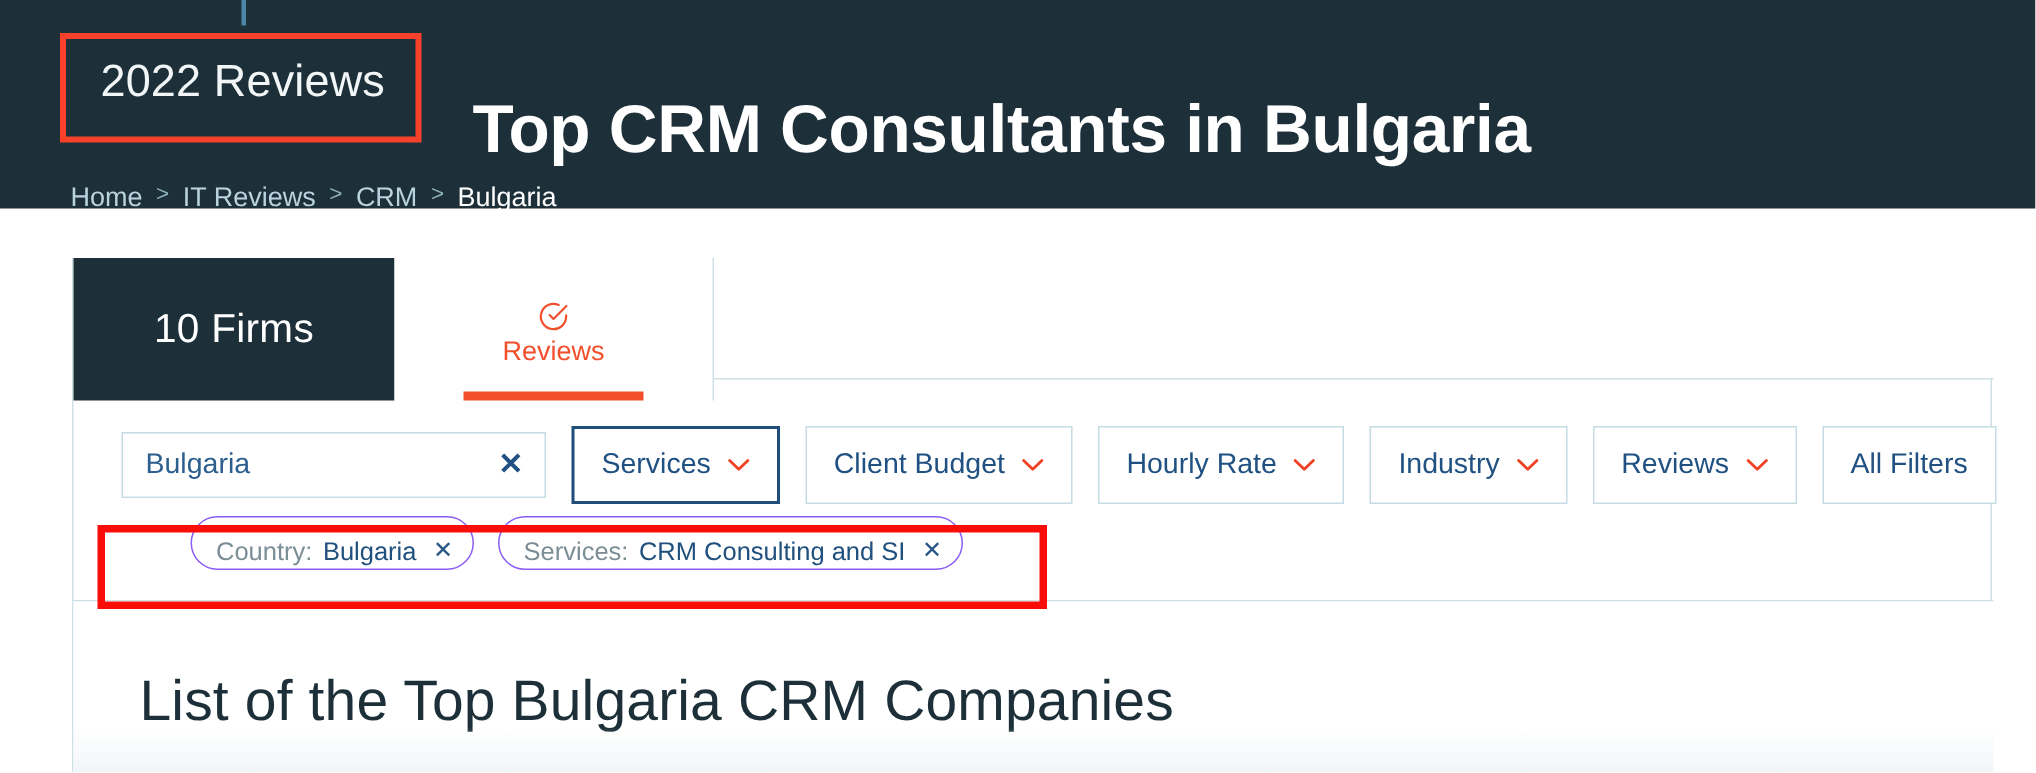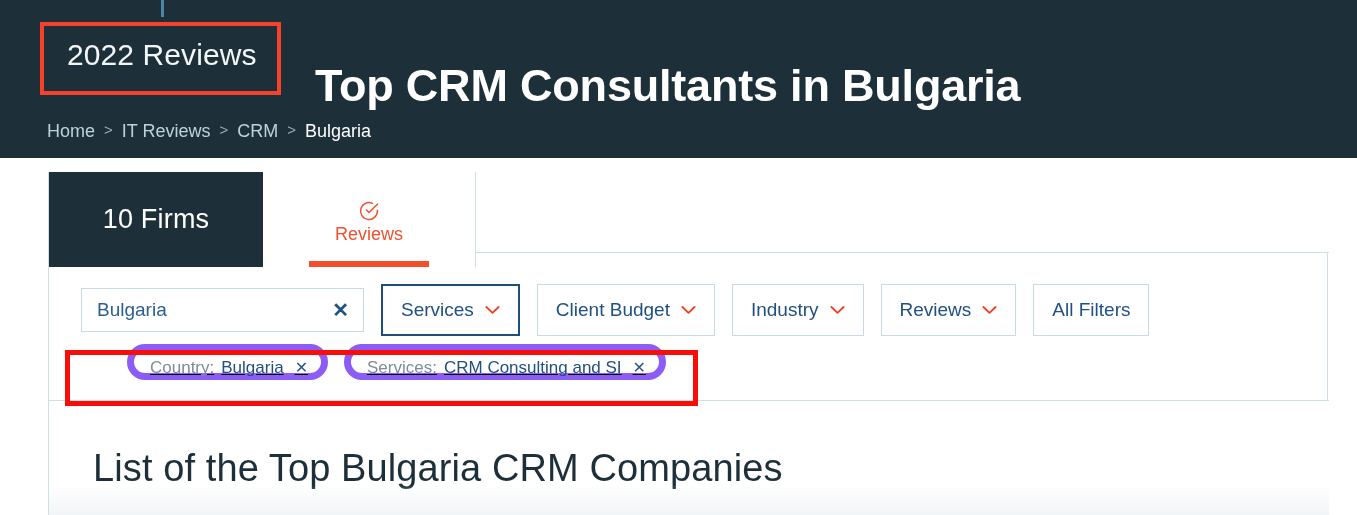--- a/index.html
+++ b/index.html
@@ -10,21 +10,21 @@
     background: #ffffff;
     font-family: "Liberation Sans", sans-serif;
     -webkit-font-smoothing: antialiased;
   }
 
   #app { position: relative; width: 1357px; height: 515px; }
 
   
   .header {
     position: absolute; left: 0; top: 0;
-    width: 1357px; height: 158px;
+    width: 1357px; height: 139px;
     background: #1d3039;
   }
   .blue-tick {
     position: absolute; left: 161px; top: 0;
     width: 3px; height: 17px;
     background: #4a87a8;
   }
   .year-badge {
     position: absolute; left: 67px; top: 38px;
     font-size: 30px; font-weight: 400; color: #f2f6f7;
@@ -133,28 +133,27 @@
   .fbtn.active { border: 2px solid #1f4e79; }
   .fbtn .chev { line-height: 0; display: inline-block; }
 
   
   .chips-row {
     position: absolute; left: 78px; top: 77px;
     display: flex; align-items: center; gap: 16px;
   }
   .chip {
     height: 36px;
-    border: 7px solid #8b5cf6;
+    border: 1px solid #8b5cf6;
     border-radius: 18px;
     background: #ffffff;
     display: flex; align-items: center;
     padding: 12px 13px 0 16px;
     font-size: 17px;
     white-space: nowrap;
-    text-decoration: underline;
   }
   .chip .clabel { color: #7b8d95; margin-right: 7px; }
   .chip .cval { color: #20507d; }
   .chip .cx {
     color: #2a5885; font-size: 16px; margin-left: 11px; line-height: 1;
   }
   .anno-chips {
     position: absolute; left: 65px; top: 350px;
     width: 633px; height: 56px;
     border: 5px solid #f80d08;
@@ -244,20 +243,28 @@
 
         <div class="fbtn">
           <span>Client Budget</span>
           <span class="chev">
             <svg width="15" height="10" viewBox="0 0 16 10" fill="none" stroke="#ef4123" stroke-width="2" stroke-linecap="round" stroke-linejoin="round">
               <path d="M1.5 1.8 8 8 14.5 1.8"></path>
             </svg>
           </span>
         </div>
 
+        <div class="fbtn">
+          <span>Hourly Rate</span>
+          <span class="chev">
+            <svg width="15" height="10" viewBox="0 0 16 10" fill="none" stroke="#ef4123" stroke-width="2" stroke-linecap="round" stroke-linejoin="round">
+              <path d="M1.5 1.8 8 8 14.5 1.8"></path>
+            </svg>
+          </span>
+        </div>
 
         <div class="fbtn">
           <span>Industry</span>
           <span class="chev">
             <svg width="15" height="10" viewBox="0 0 16 10" fill="none" stroke="#ef4123" stroke-width="2" stroke-linecap="round" stroke-linejoin="round">
               <path d="M1.5 1.8 8 8 14.5 1.8"></path>
             </svg>
           </span>
         </div>
 

